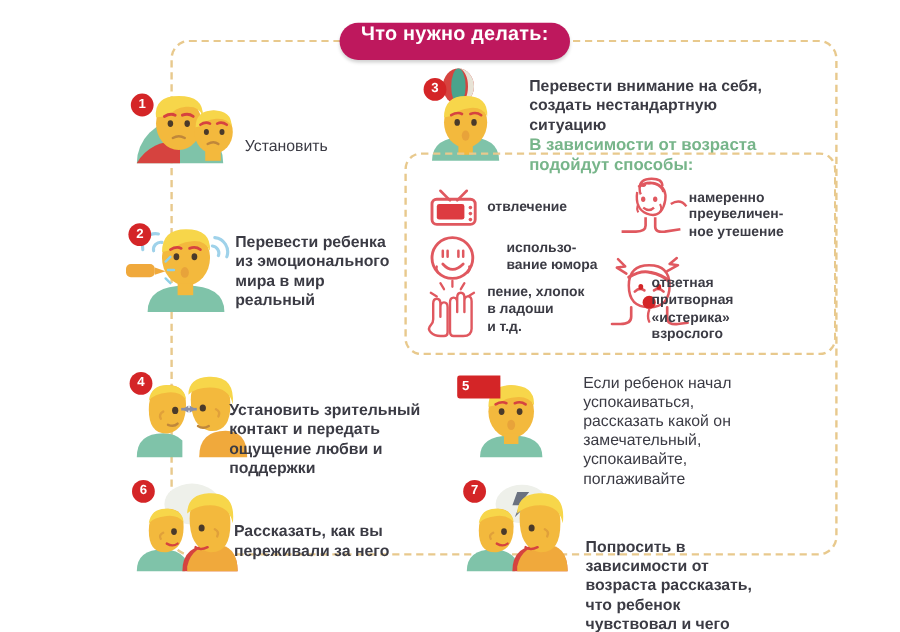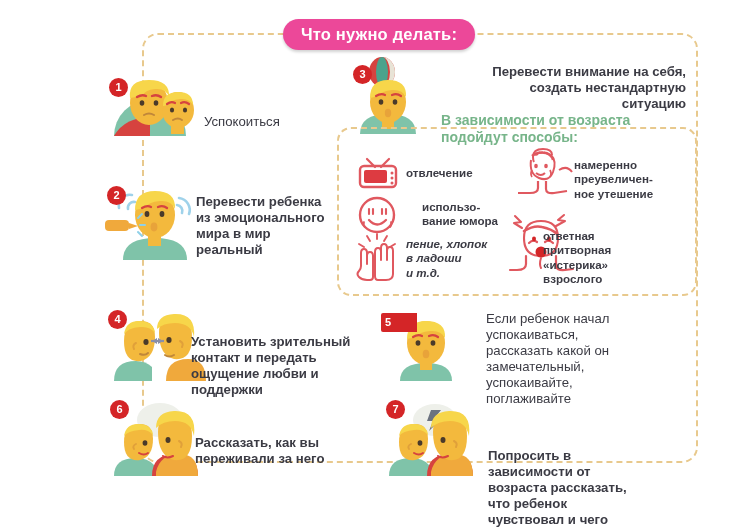--- a/index.html
+++ b/index.html
@@ -33,24 +33,23 @@
     pointer-events: none;
   }
 
   
   .title-badge {
     position: absolute;
     left: 283px;
     top: 19px;
     width: 192px;
     height: 31px;
-    background: #ec4899;
+    background: #be185d;
     border-radius: 16px;
     display: flex;
-    align-items: center;
     justify-content: center;
     box-shadow: 0 2px 3px rgba(0,0,0,0.18);
   }
   .title-badge span {
     color: #ffffff;
     font-size: 16.5px;
     font-weight: bold;
     letter-spacing: 0.2px;
     white-space: nowrap;
   }
@@ -142,21 +141,21 @@
       <path d="M55 32 q0-14 15-14 q15 0 15 13 q-4-7-13-6 q-10 1-12 6 z" fill="#f7d64a"></path>
       <ellipse cx="64" cy="36" rx="2.1" ry="2.5" fill="#4a3a2a"></ellipse>
       <ellipse cx="77" cy="36" rx="2.1" ry="2.5" fill="#4a3a2a"></ellipse>
       <path d="M59 30 q4-3 8-1" stroke="#d6433f" stroke-width="2.2" fill="none" stroke-linecap="round"></path>
       <path d="M73 29 q4-2 8 1" stroke="#d6433f" stroke-width="2.2" fill="none" stroke-linecap="round"></path>
       <path d="M65 46 q5-3 9 0" stroke="#c0873a" stroke-width="2" fill="none" stroke-linecap="round"></path>
       <rect x="63" y="50" width="13" height="10" fill="#f3b93d"></rect>
     </svg>
   </div>
   <div class="num-badge" style="left:109px; top:78px;">1</div>
-  <div class="txt" style="left:204px; top:114px; width:150px;">Успокоиться</div>
+  <div class="txt" style="left:204px; top:114px; width:150px;">Установить</div>
 
   <div class="fig" style="left:105px; top:182px;">
     <svg width="120" height="84" viewBox="0 0 120 84">
       <path d="M18 78 q0-22 32-22 q32 0 32 22 z" fill="#7fc3a9"></path>
       <g stroke="#9fd2ea" stroke-width="2.6" fill="none" stroke-linecap="round">
         <path d="M27 13 a11 11 0 0 0 -13 13"></path>
         <path d="M30 20 a6 6 0 0 0 -7 7"></path>
         <path d="M74 16 a12 12 0 0 1 10 16"></path>
         <path d="M72 23 a6 6 0 0 1 5 8"></path>
       </g>
@@ -197,21 +196,21 @@
       <path d="M18 38 q0-18 18-18 q19 0 18 17 q-4-8-14-7 q-11 1-13 6 z" fill="#f7d64a"></path>
       <ellipse cx="29" cy="42" rx="2.3" ry="2.8" fill="#4a3a2a"></ellipse>
       <ellipse cx="43" cy="42" rx="2.3" ry="2.8" fill="#4a3a2a"></ellipse>
       <path d="M24 36 q5-3 9-1" stroke="#d6433f" stroke-width="2.2" fill="none" stroke-linecap="round"></path>
       <path d="M40 35 q5-2 9 1" stroke="#d6433f" stroke-width="2.2" fill="none" stroke-linecap="round"></path>
       <ellipse cx="36" cy="53" rx="3.2" ry="4.2" fill="#e8a33a"></ellipse>
       <rect x="30" y="60" width="12" height="9" fill="#f3b93d"></rect>
     </svg>
   </div>
   <div class="num-badge" style="left:353px; top:65px;">3</div>
-  <div class="txt bold" style="left:441px; top:64px; width:245px;text-align:right;">Перевести внимание на себя,
+  <div class="txt bold" style="left:441px; top:64px; width:245px;">Перевести внимание на себя,
 создать нестандартную
 ситуацию</div>
   <div class="txt green" style="left:441px; top:112px; width:245px; font-size:14px;">В зависимости от возраста
 подойдут способы:</div>
 
   <div class="inner-frame"></div>
 
   <div class="fig" style="left:358px; top:153px;">
     <svg width="42" height="36" viewBox="0 0 42 36">
       <path d="M9 6 L17 14 M31 6 L23 14" stroke="#e0585f" stroke-width="2.2" fill="none" stroke-linecap="round"></path>
@@ -245,21 +244,21 @@
           <path d="M17 7 l-3 -5"></path>
         <path d="M37 13 l5 -3"></path>
           <path d="M11 13 l-5 -3"></path>
       </g>
       <g fill="#ffffff" stroke="#e0585f" stroke-width="2" stroke-linecap="round" stroke-linejoin="round">
         <path d="M22 42 L22 18 q0-4 3-4 q3 0 3 4 L28 26 L28 14 q0-4 3-4 q3 0 3 4 L34 26 L34 17 q0-4 3-4 q3 0 3 4 L40 40 q0 6 -7 6 L25 46 q-3 0-3 -4 z"></path>
         <path d="M20 43 L20 22 q0-4 -3-4 q-3 0-3 4 L14 30 L14 19 q0-4 -3-4 q-3 0-3 4 L8 32 q0 3 -2 5 q-3 3 0 6 q3 3 8 3 L17 46 q3 0 3 -3 z"></path>
       </g>
     </svg>
   </div>
-  <div class="method-label" style="left:406px; top:237px;font-style:italic;">пение, хлопок
+  <div class="method-label" style="left:406px; top:237px;">пение, хлопок
 в ладоши
 и т.д.</div>
 
   <div class="fig" style="left:512px; top:148px;">
     <svg width="62" height="52" viewBox="0 0 62 52">
       <g fill="none" stroke="#e0585f" stroke-width="2">
         <path d="M40 7 q0-6 -9-6 q-10 0-10 8 q0 3 1 5"></path>
         <path d="M19 12 q-2 14 8 18 q10 4 14 -6 q4 -11 -2 -17"></path>
         <path d="M20 8 q6 -5 14 -3 q6 2 7 7" stroke-width="2.4"></path>
         <path d="M22 6 q2 2 4 0 M27 4 q2 2 4 0 M32 4 q2 2 4 1" stroke-width="1.6"></path>

